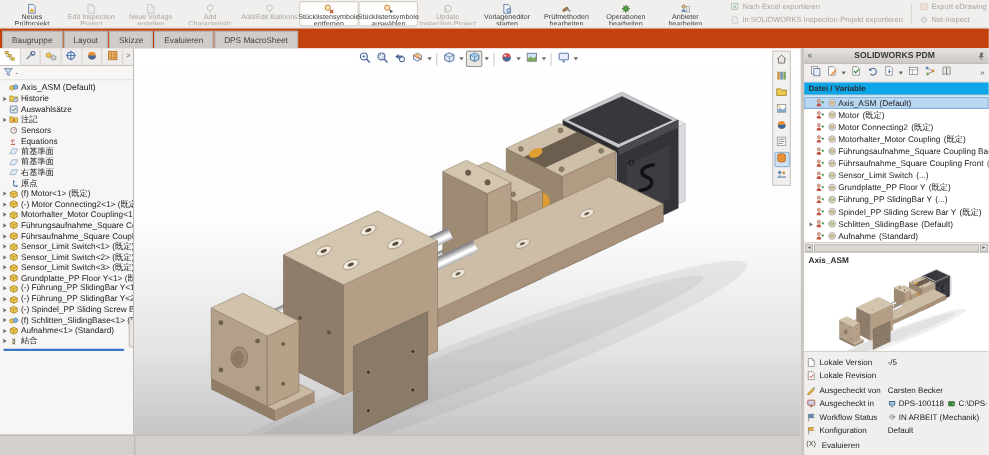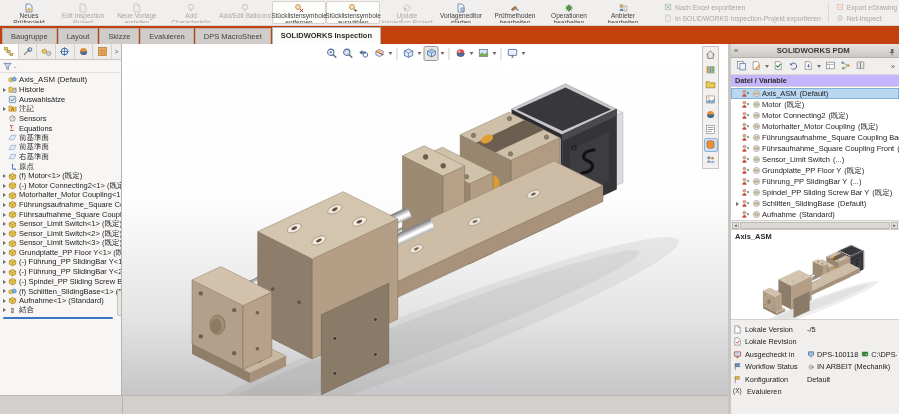--- a/index.html
+++ b/index.html
@@ -70,21 +70,21 @@
   .pdm { position:absolute; left:728px; top:44px; width:171px; height:370px; background:#f1efed; border-left:3px solid #c9c6c2; display:flex; flex-direction:column; overflow:hidden; }
   .pdm-header { height:14px; background:linear-gradient(#e6e4e1,#cbc8c4); border-bottom:1px solid #b5b1ad; display:flex; align-items:center; padding:0 3px; flex:none; }
   .pdm-header .ttl { flex:1; text-align:center; font-size:7.8px; font-weight:bold; color:#3a3835; }
   .pdm-header .chev { font-size:8px; color:#555; }
   .pdm-header svg { width:8px; height:8px; }
   .pdm-toolbar { height:17px; display:flex; align-items:center; gap:3px; padding:0 4px; border-bottom:1px solid #dbd8d4; flex:none; }
   .pdm-toolbar .pt { width:12px; height:12px; display:flex; align-items:center; justify-content:center; }
   .pdm-toolbar .pt svg { width:11px; height:11px; }
   .pt-caret { width:0; height:0; border-top:3px solid #6f6c68; border-left:2.5px solid transparent; border-right:2.5px solid transparent; }
   .pdm-toolbar .ovf { margin-left:auto; font-size:7px; color:#5f5c58; }
-  .pdm-colhead { height:12px; font-size:7.3px; font-weight:bold; color:#2e2c2a; padding:1px 4px; border-bottom:1px solid #d5d2ce; background:#c4b5fd; flex:none; }
+  .pdm-colhead { height:12px; font-size:7.3px; font-weight:bold; color:#2e2c2a; padding:1px 4px; border-bottom:1px solid #d5d2ce; background:#0ea5e9; flex:none; }
   .pdm-list { background:#ffffff; flex:none; border-bottom:1px solid #d5d2ce; padding-top:1px; }
   .prow { display:flex; align-items:center; height:11px; white-space:nowrap; overflow:hidden; padding-left:3px; cursor:default; }
   .prow .arr { width:7px; flex:none; display:flex; justify-content:center; }
   .prow .arr i { width:0; height:0; border-left:3px solid #6f6c68; border-top:2.5px solid transparent; border-bottom:2.5px solid transparent; }
   .prow .noarr { width:7px; flex:none; }
   .prow .p-ic { width:9px; height:9px; margin-right:1.5px; flex:none; }
   .prow .p-ic svg { width:9px; height:9px; display:block; }
   .prow .p-nm { font-size:7.5px; color:#1c1b1a; margin-right:3px; }
   .prow .p-sx { font-size:7.5px; color:#1c1b1a; }
   .prow.selected { background:#b9d7f1; outline:1px solid #7fb0dc; outline-offset:-1px; }
@@ -262,21 +262,20 @@
         </div>
       </div>
   </div>
 
   <div class="tabrow">
       <div class="tab">Baugruppe</div>
       <div class="tab">Layout</div>
       <div class="tab">Skizze</div>
       <div class="tab">Evaluieren</div>
       <div class="tab">DPS MacroSheet</div>
-      <div class="tab active">SOLIDWORKS Inspection</div>
     </div>
 
   <div class="left-panel">
     <div class="lp-tabs">
         <div class="lp-tab active">
           <span><svg viewBox="0 0 10 10">
               <rect x="1.5" y="1.5" width="2.5" height="2" fill="#eec94f" stroke="#97781f" stroke-width=".5"></rect>
               <rect x="4" y="4" width="2.5" height="2" fill="#eec94f" stroke="#97781f" stroke-width=".5"></rect>
               <rect x="6.5" y="6.8" width="2.5" height="2" fill="#eec94f" stroke="#97781f" stroke-width=".5"></rect>
               <path d="M2.8 3.5v2.5h1.2M5.2 6v2h1.3" stroke="#888" stroke-width=".5" fill="none"></path>
@@ -1178,20 +1177,30 @@
               <path d="M2 1h4l2 2v6H2z" fill="#fff" stroke="#777" stroke-width=".7"></path>
               <path d="M3.5 5.5 4.8 7 7 4" stroke="#c03020" stroke-width=".9" fill="none"></path>
             </svg>
           </span>
           <span class="d-lb">Lokale Revision</span>
           <span class="d-vl"></span>
         </div>
         <div class="drow">
           <span class="d-ic">
             <svg viewBox="0 0 10 10">
+              <path d="M1.5 8.5 6.5 3.5l1.5 1.5-5 5H1.5z" fill="#e8b33c" stroke="#8a6d1a" stroke-width=".5"></path>
+              <path d="M6.5 3.5 8 2l1 1-1.5 1.5z" fill="#888"></path>
+            </svg>
+          </span>
+          <span class="d-lb">Ausgecheckt von</span>
+          <span class="d-vl">Carsten Becker</span>
+        </div>
+        <div class="drow">
+          <span class="d-ic">
+            <svg viewBox="0 0 10 10">
               <rect x="1.5" y="2" width="7" height="5" rx=".5" fill="#c8d8ea" stroke="#b04030" stroke-width=".8"></rect>
               <path d="M3.5 8.5h3M5 7v1.5" stroke="#b04030" stroke-width=".7"></path>
             </svg>
           </span>
           <span class="d-lb">Ausgecheckt in</span>
           <span class="d-vic">
             <svg viewBox="0 0 10 10">
               <rect x="1.5" y="2" width="7" height="5" rx=".5" fill="#3a5a80"></rect>
               <rect x="2.3" y="2.8" width="5.4" height="3.4" fill="#9fc2e2"></rect>
               <path d="M3.5 8.5h3" stroke="#3a5a80" stroke-width=".8"></path>

